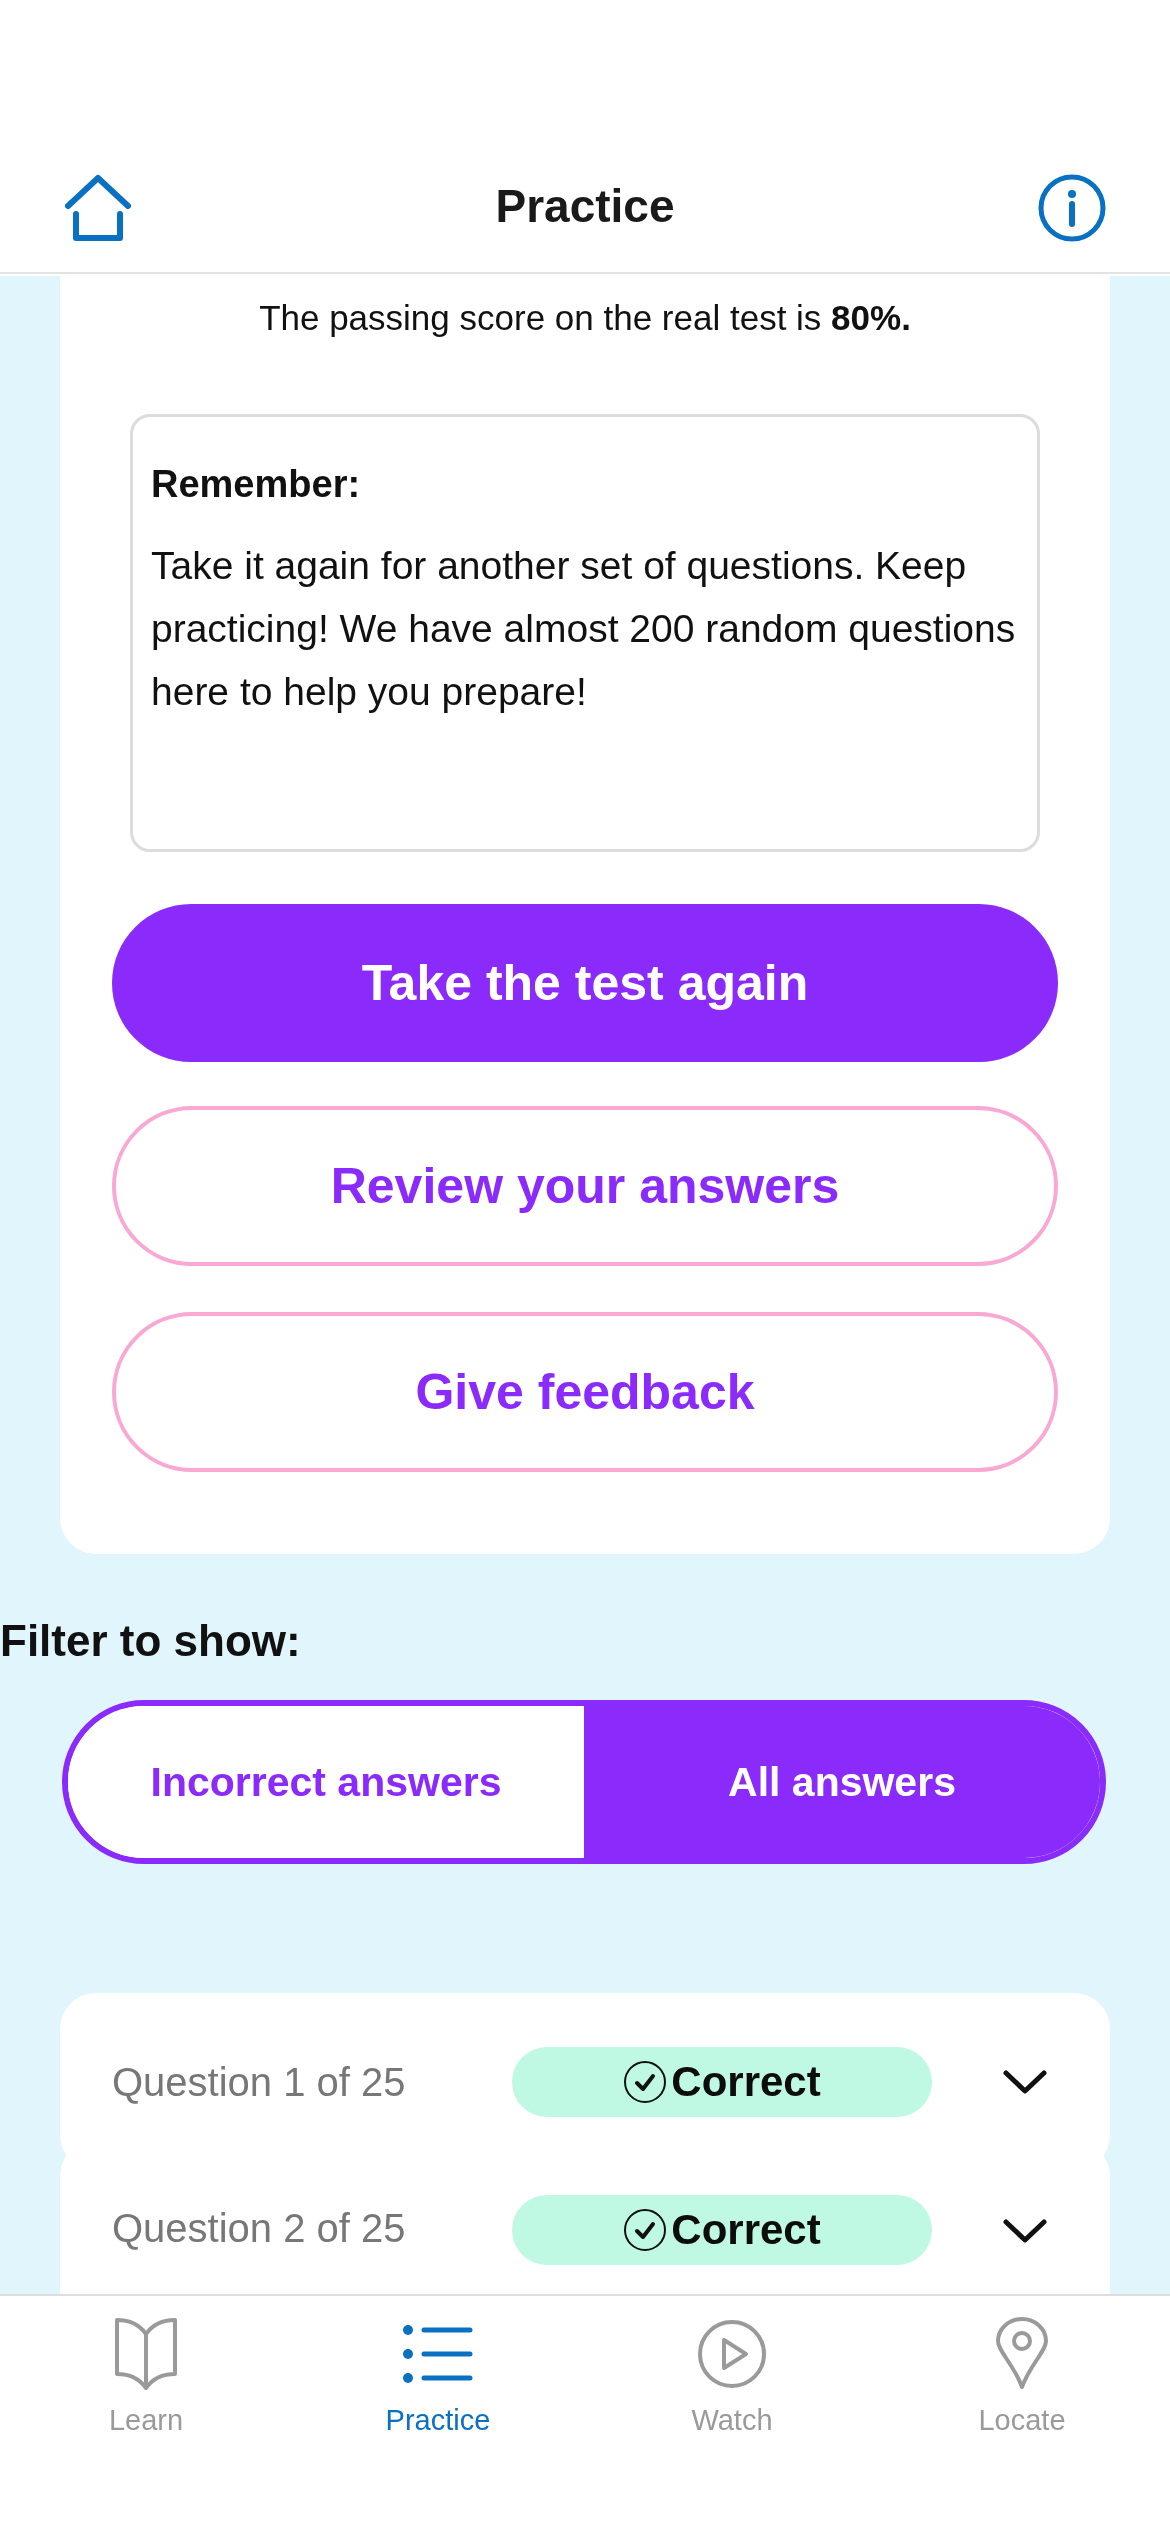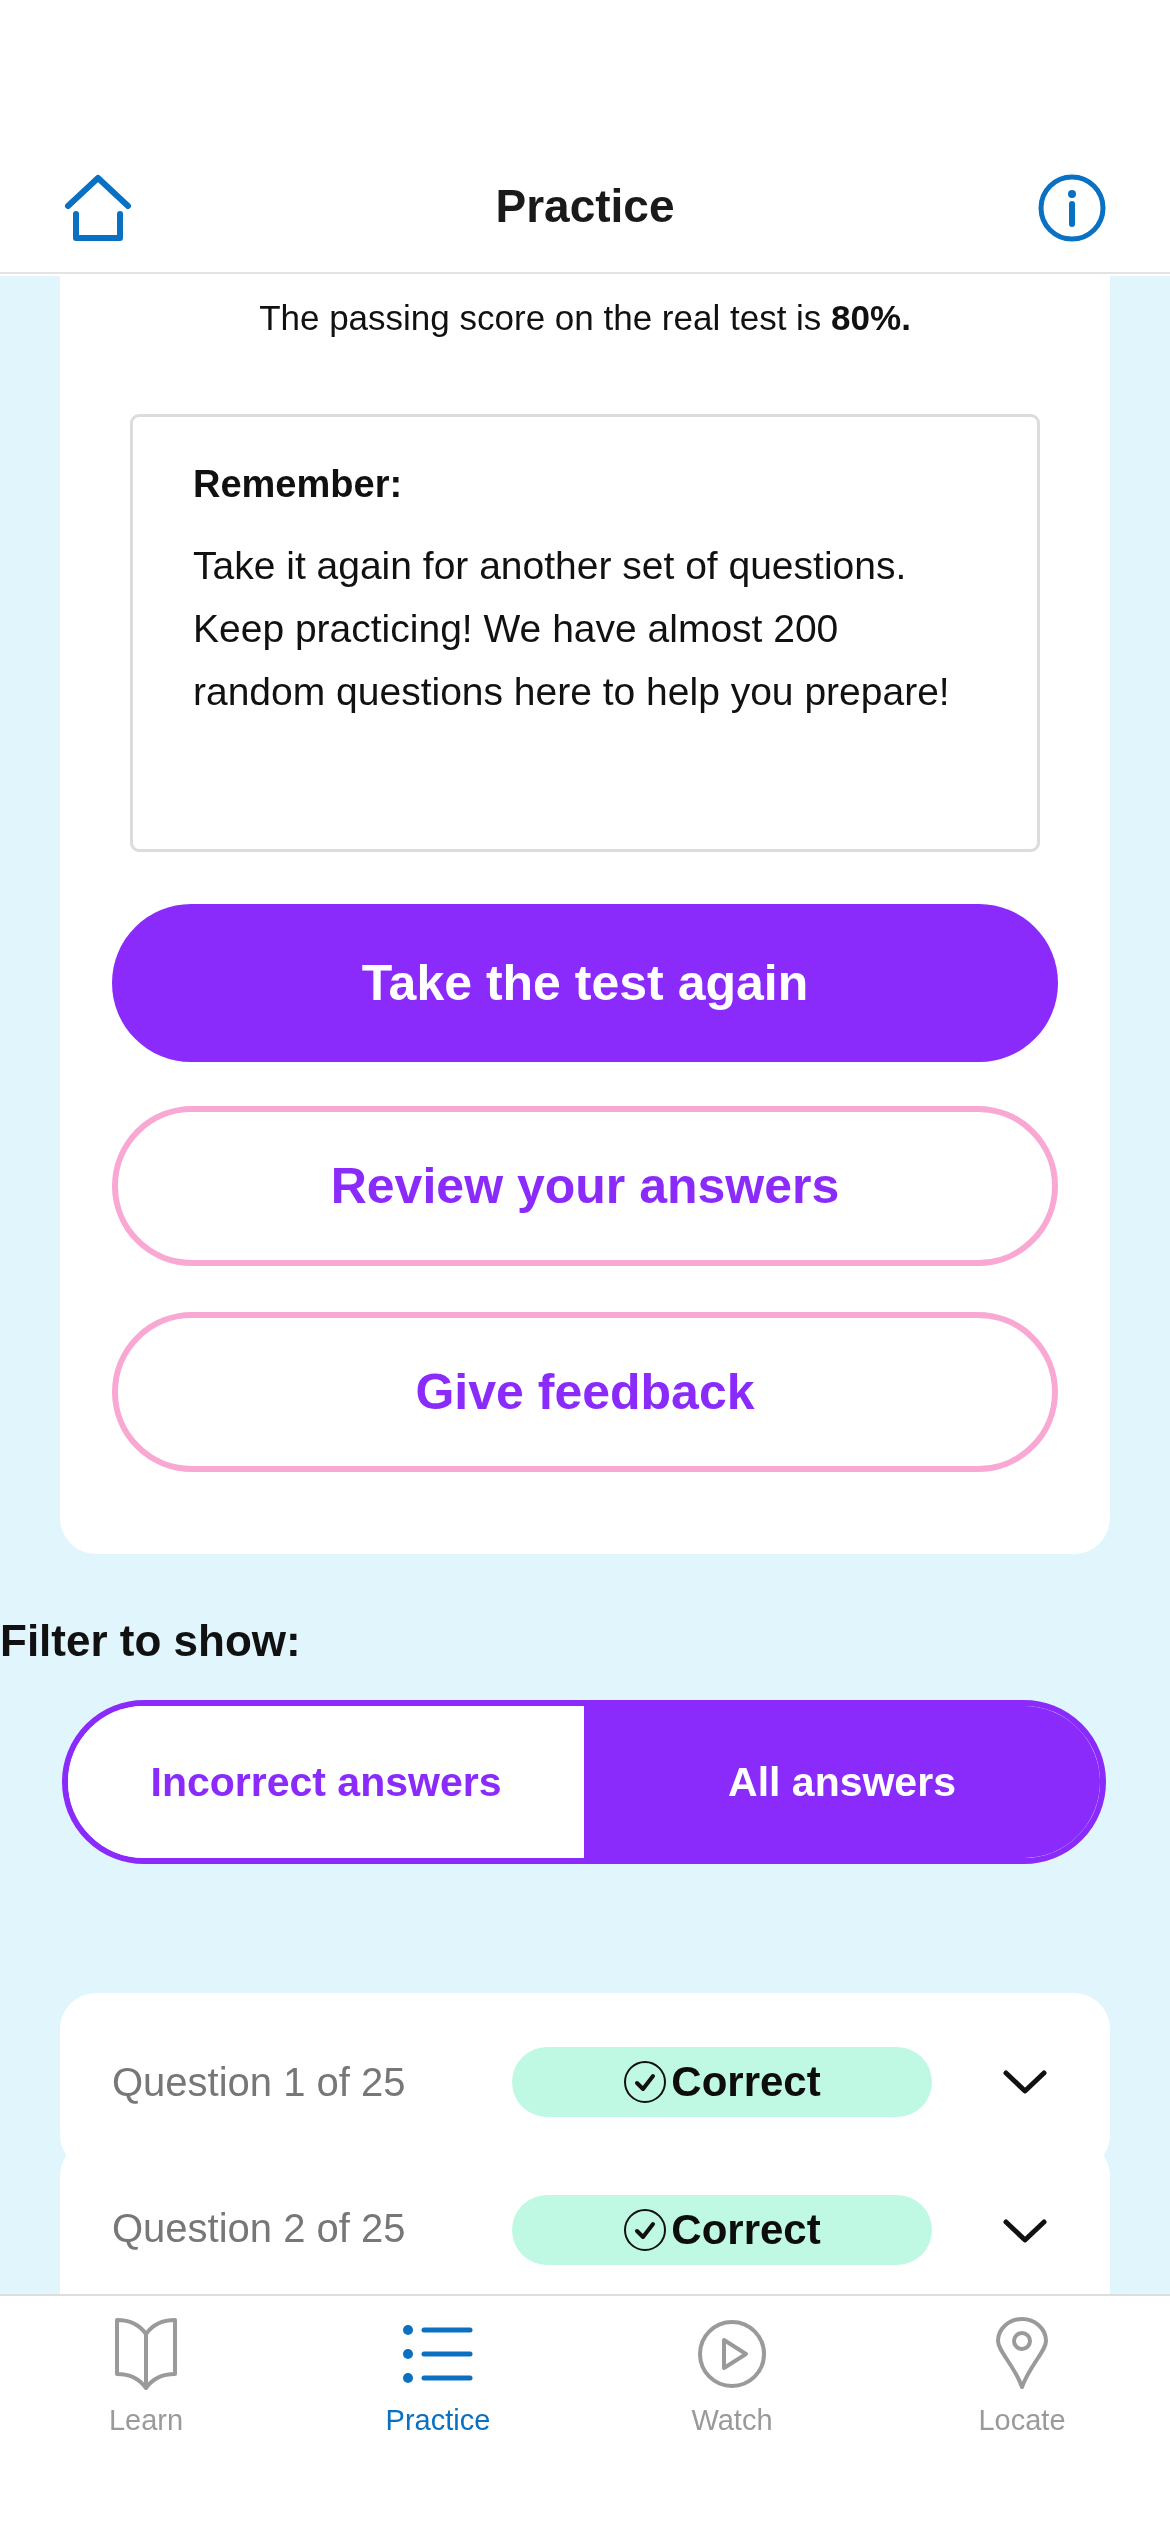--- a/index.html
+++ b/index.html
@@ -28,32 +28,32 @@
       position: absolute; top: -40px; left: 60px; width: 1050px; height: 1318px;
       background: #ffffff; border-radius: 36px;
     }
     .passing {
       position: absolute; top: 62px; left: 0; width: 1050px; text-align: center;
       font-size: 35px; color: #111111;
     }
     .passing b { font-weight: 700; }
     .remember-box {
       position: absolute; top: 178px; left: 70px; width: 910px; height: 438px;
-      border: 3px solid #dcdcdc; border-radius: 9px; padding: 46px 60px;
+      border: 3px solid #dcdcdc; border-radius: 20px; padding: 46px 18px;
     }
     .remember-title { font-size: 38px; font-weight: 700; color: #111111; margin-bottom: 28px; }
     .remember-body { font-size: 39px; line-height: 63px; color: #111111; }
 
     .btn {
       position: absolute; left: 52px; width: 946px; height: 160px; border-radius: 80px;
       display: flex; align-items: center; justify-content: center;
       font-size: 50px; font-weight: 700; cursor: pointer;
     }
     .btn-primary { top: 668px; background: #8a2bfb; color: #ffffff; height: 158px; }
-    .btn-outline { background: #ffffff; color: #8a2bfb; border: 6px solid #f9a8d4; }
+    .btn-outline { background: #ffffff; color: #8a2bfb; border: 4px solid #f9a8d4; }
     .btn-review { top: 870px; }
     .btn-feedback { top: 1076px; }
 
     .filter-label {
       position: absolute; top: 1340px; left: 0; width: 1170px; text-align: left;
       font-size: 44px; font-weight: 700; color: #111111;
     }
     .segmented {
       position: absolute; top: 1424px; left: 62px; width: 1044px; height: 164px;
       border: 6px solid #8a2bfb; border-radius: 82px; overflow: hidden; display: flex;

